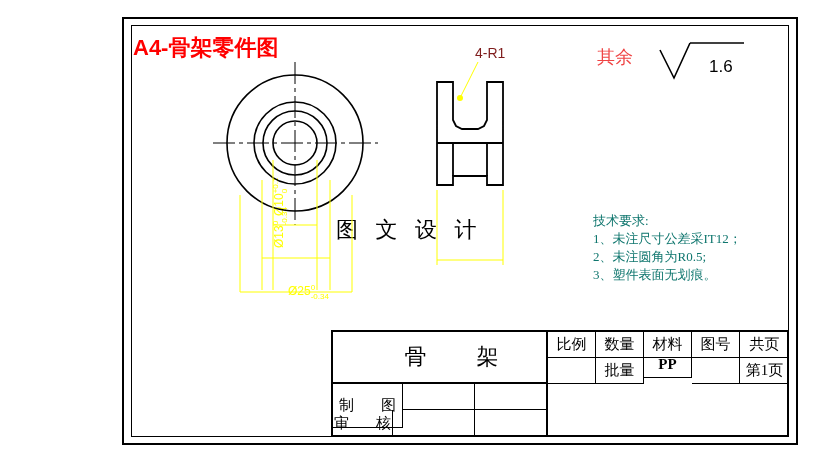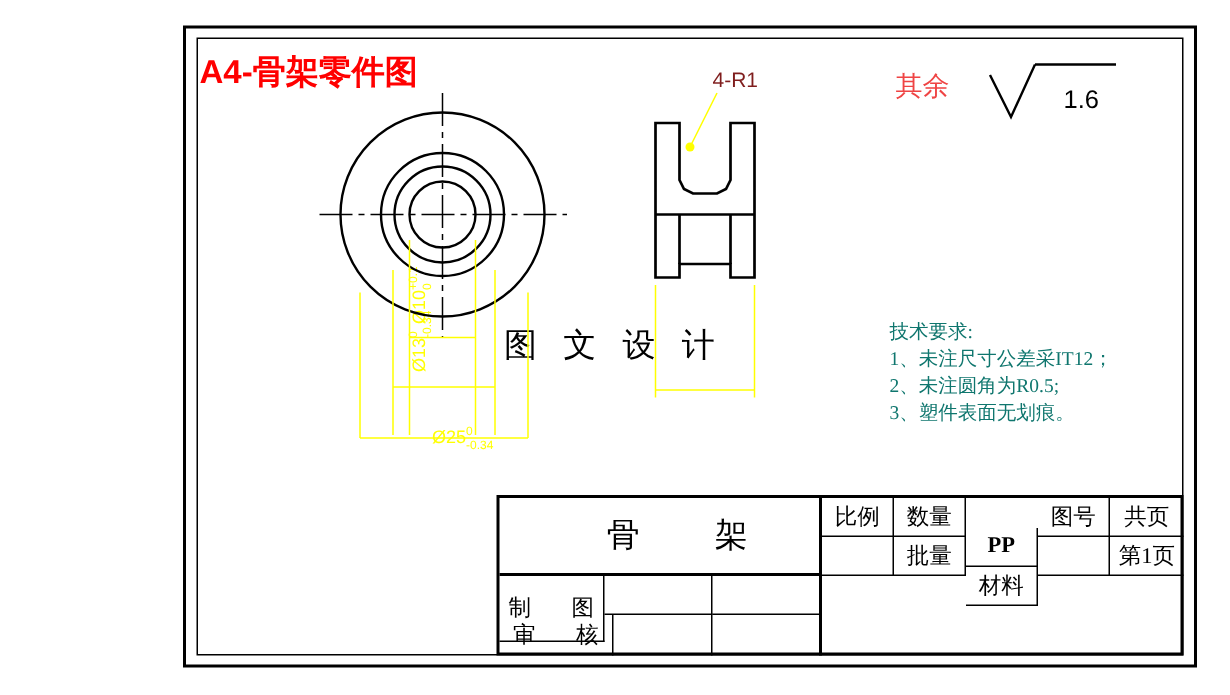--- a/index.html
+++ b/index.html
@@ -229,35 +229,35 @@
       <line x1="478" y1="62" x2="460" y2="98"></line>
       <circle cx="460" cy="98" r="3" fill="#ffff00" stroke="none"></circle>
     </g>
   </svg>
 
   <div class="tb">
     <div class="tb-name">骨　架</div>
 
     <div class="tb-cell" style="left:215px; top:0px; width:48px; height:26px;">比例</div>
     <div class="tb-cell" style="left:263px; top:0px; width:48px; height:26px;">数量</div>
-    <div class="tb-cell" style="left:311px; top:0px; width:48px; height:26px;margin-top:46px;">材料</div>
+    <div class="tb-cell" style="left:311px; top:0px; width:48px; height:26px;">材料</div>
     <div class="tb-cell" style="left:359px; top:0px; width:48px; height:26px;">图号</div>
     <div class="tb-cell" style="left:407px; top:0px; width:49px; height:26px; border-right:none;">共页</div>
 
     <div class="tb-cell" style="left:215px; top:26px; width:48px; height:26px;"></div>
     <div class="tb-cell" style="left:263px; top:26px; width:48px; height:26px;">批量</div>
     <div class="tb-cell" style="left:311px; top:20px; width:48px; height:26px;font-weight:bold;">PP</div>
     <div class="tb-cell" style="left:359px; top:26px; width:48px; height:26px;"></div>
     <div class="tb-cell" style="left:407px; top:26px; width:49px; height:26px; border-right:none;">第1页</div>
 
     <div class="tb-cell" style="left:0px; top:52px; width:70px; height:44px; letter-spacing:6px; text-indent:6px;">制　图</div>
     <div class="tb-cell" style="left:70px; top:52px; width:72px; height:26px;"></div>
     <div class="tb-cell" style="left:142px; top:52px; width:73px; height:26px; border-right:2px solid #000;"></div>
 
-    <div class="tb-cell" style="left:0px; top:78px; width:76px; height:27px; border-bottom:none; letter-spacing:6px; text-indent:6px;">审　核</div>
+    <div class="tb-cell" style="left:0px; top:78px; width:60px; height:27px; border-bottom:none; letter-spacing:6px; text-indent:6px;">审　核</div>
     <div class="tb-cell" style="left:70px; top:78px; width:72px; height:27px; border-bottom:none;"></div>
     <div class="tb-cell" style="left:142px; top:78px; width:73px; height:27px; border-bottom:none; border-right:2px solid #000;"></div>
   </div>
 
   <svg class="overlay" xmlns="http://www.w3.org/2000/svg">
     <g stroke="#000" stroke-width="1.6" fill="none">
       <path d="M660 50 L674 78 L690 43"></path>
       <line x1="690" y1="43" x2="744" y2="43"></line>
     </g>
   </svg>

